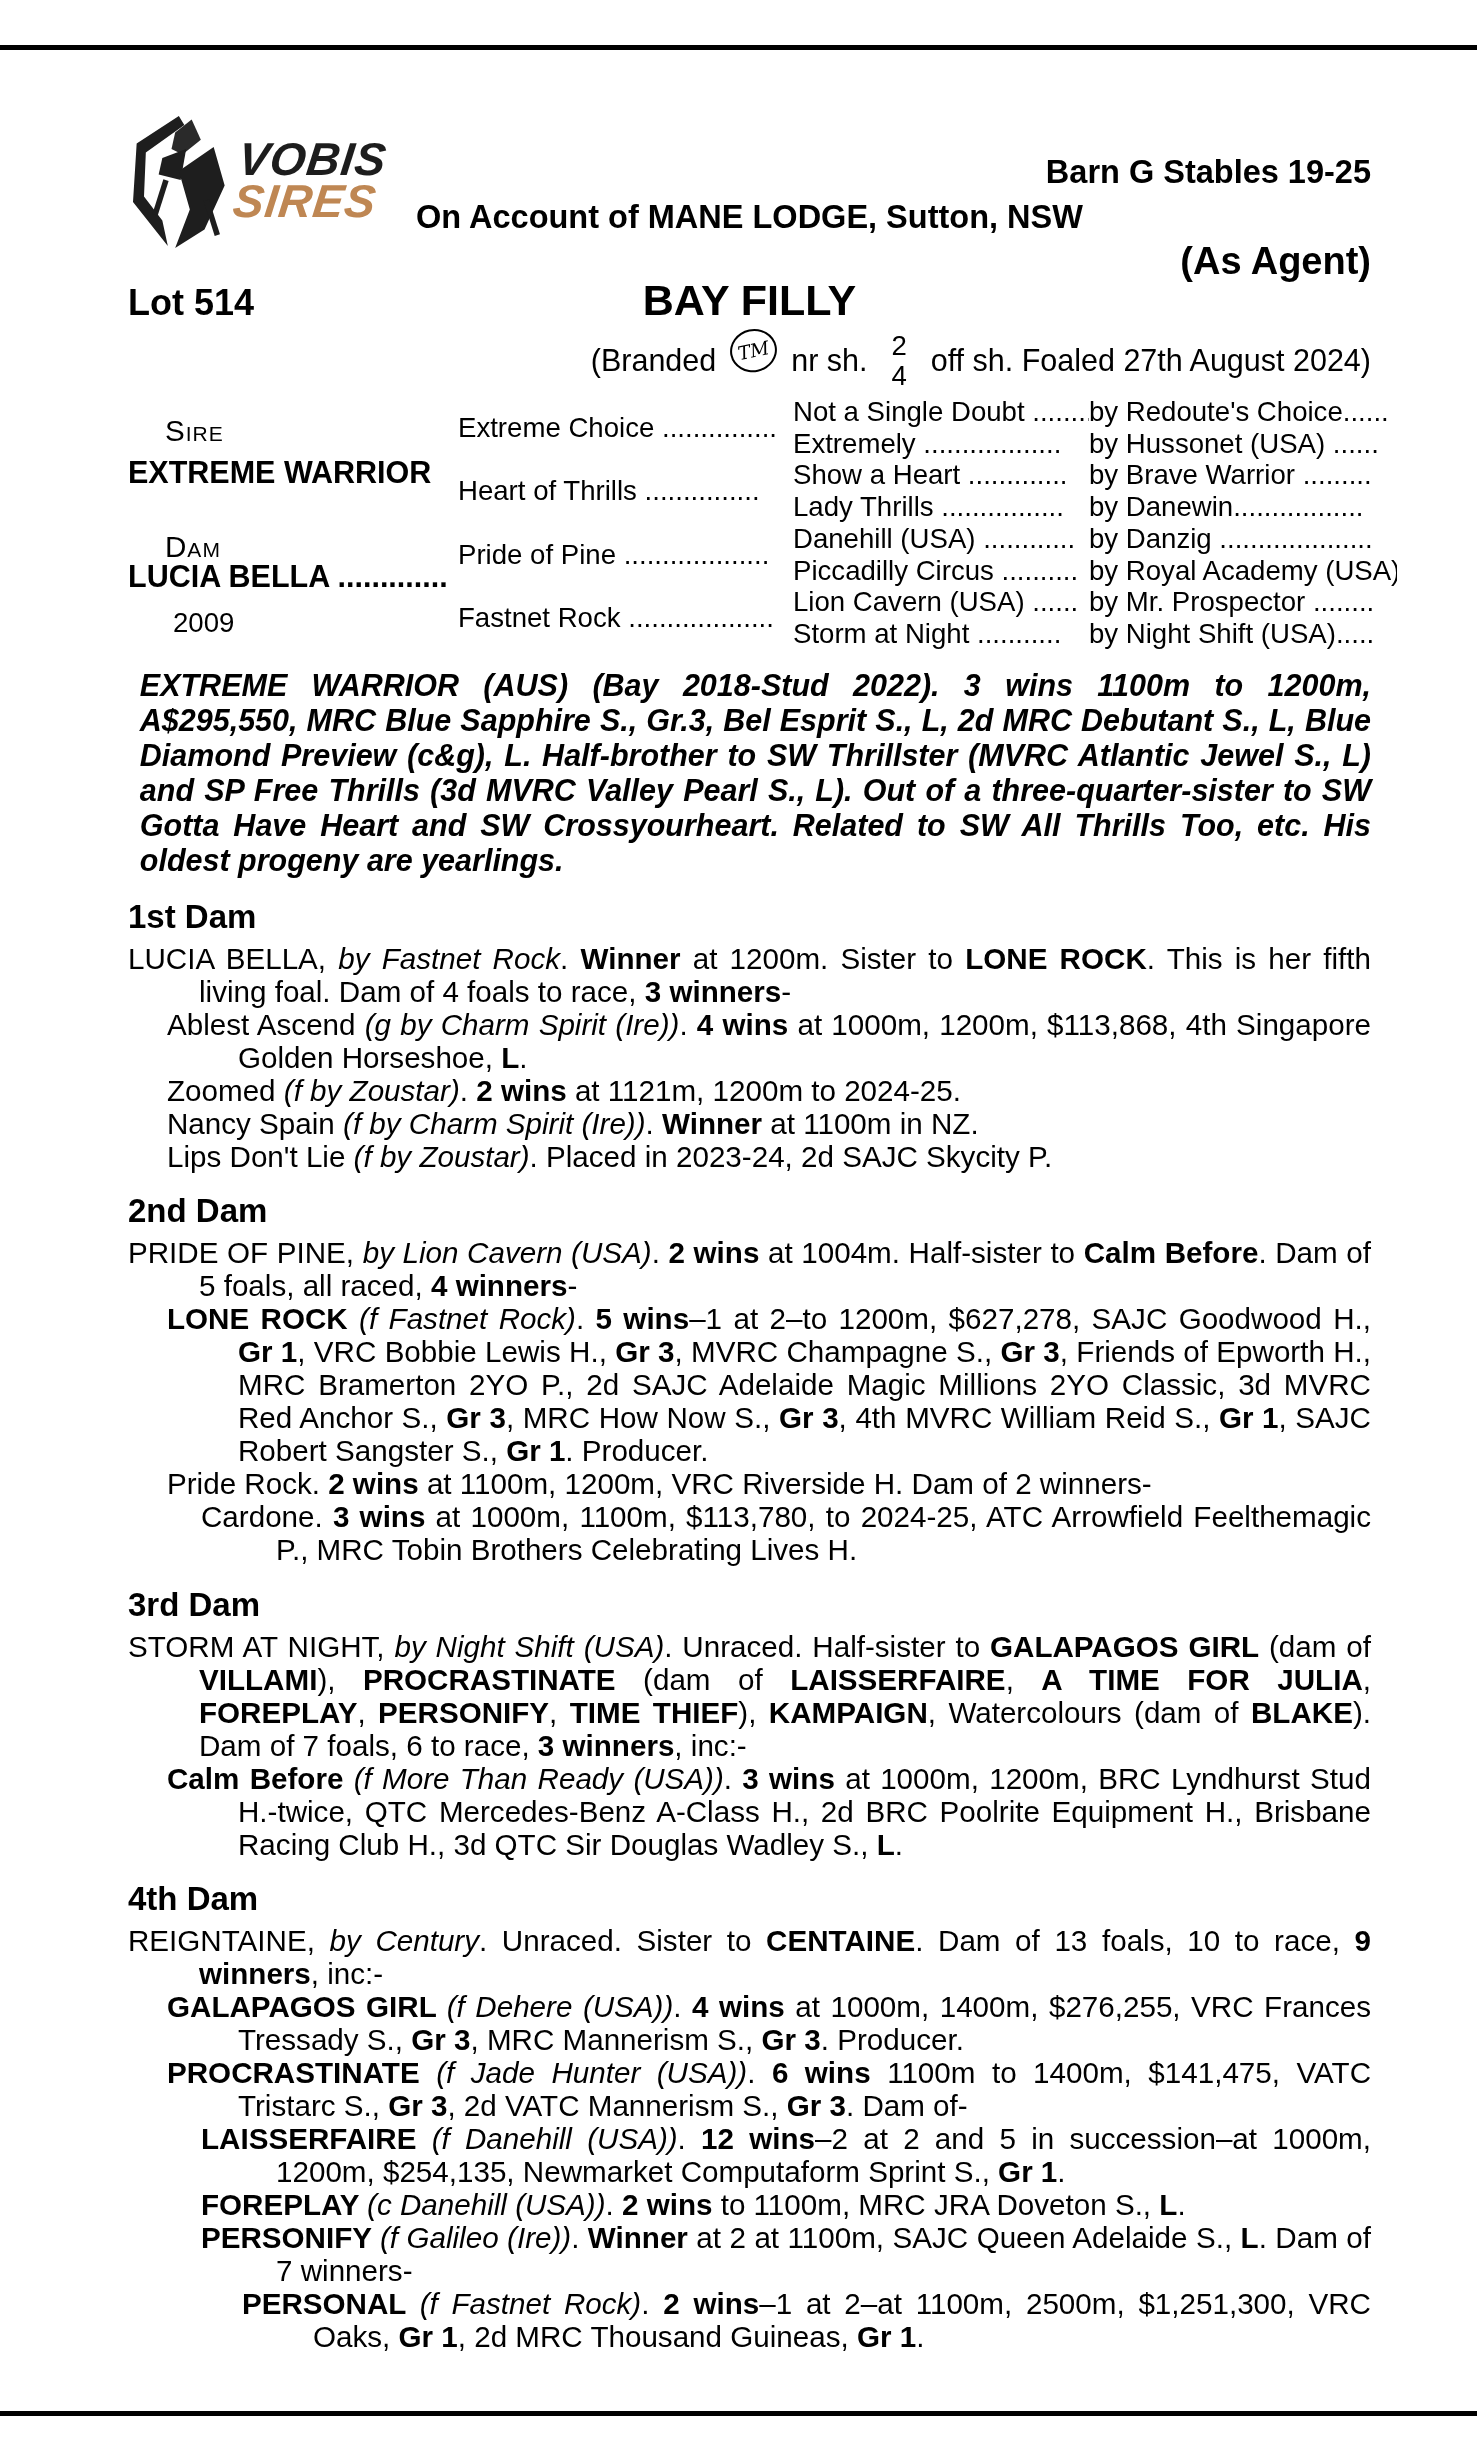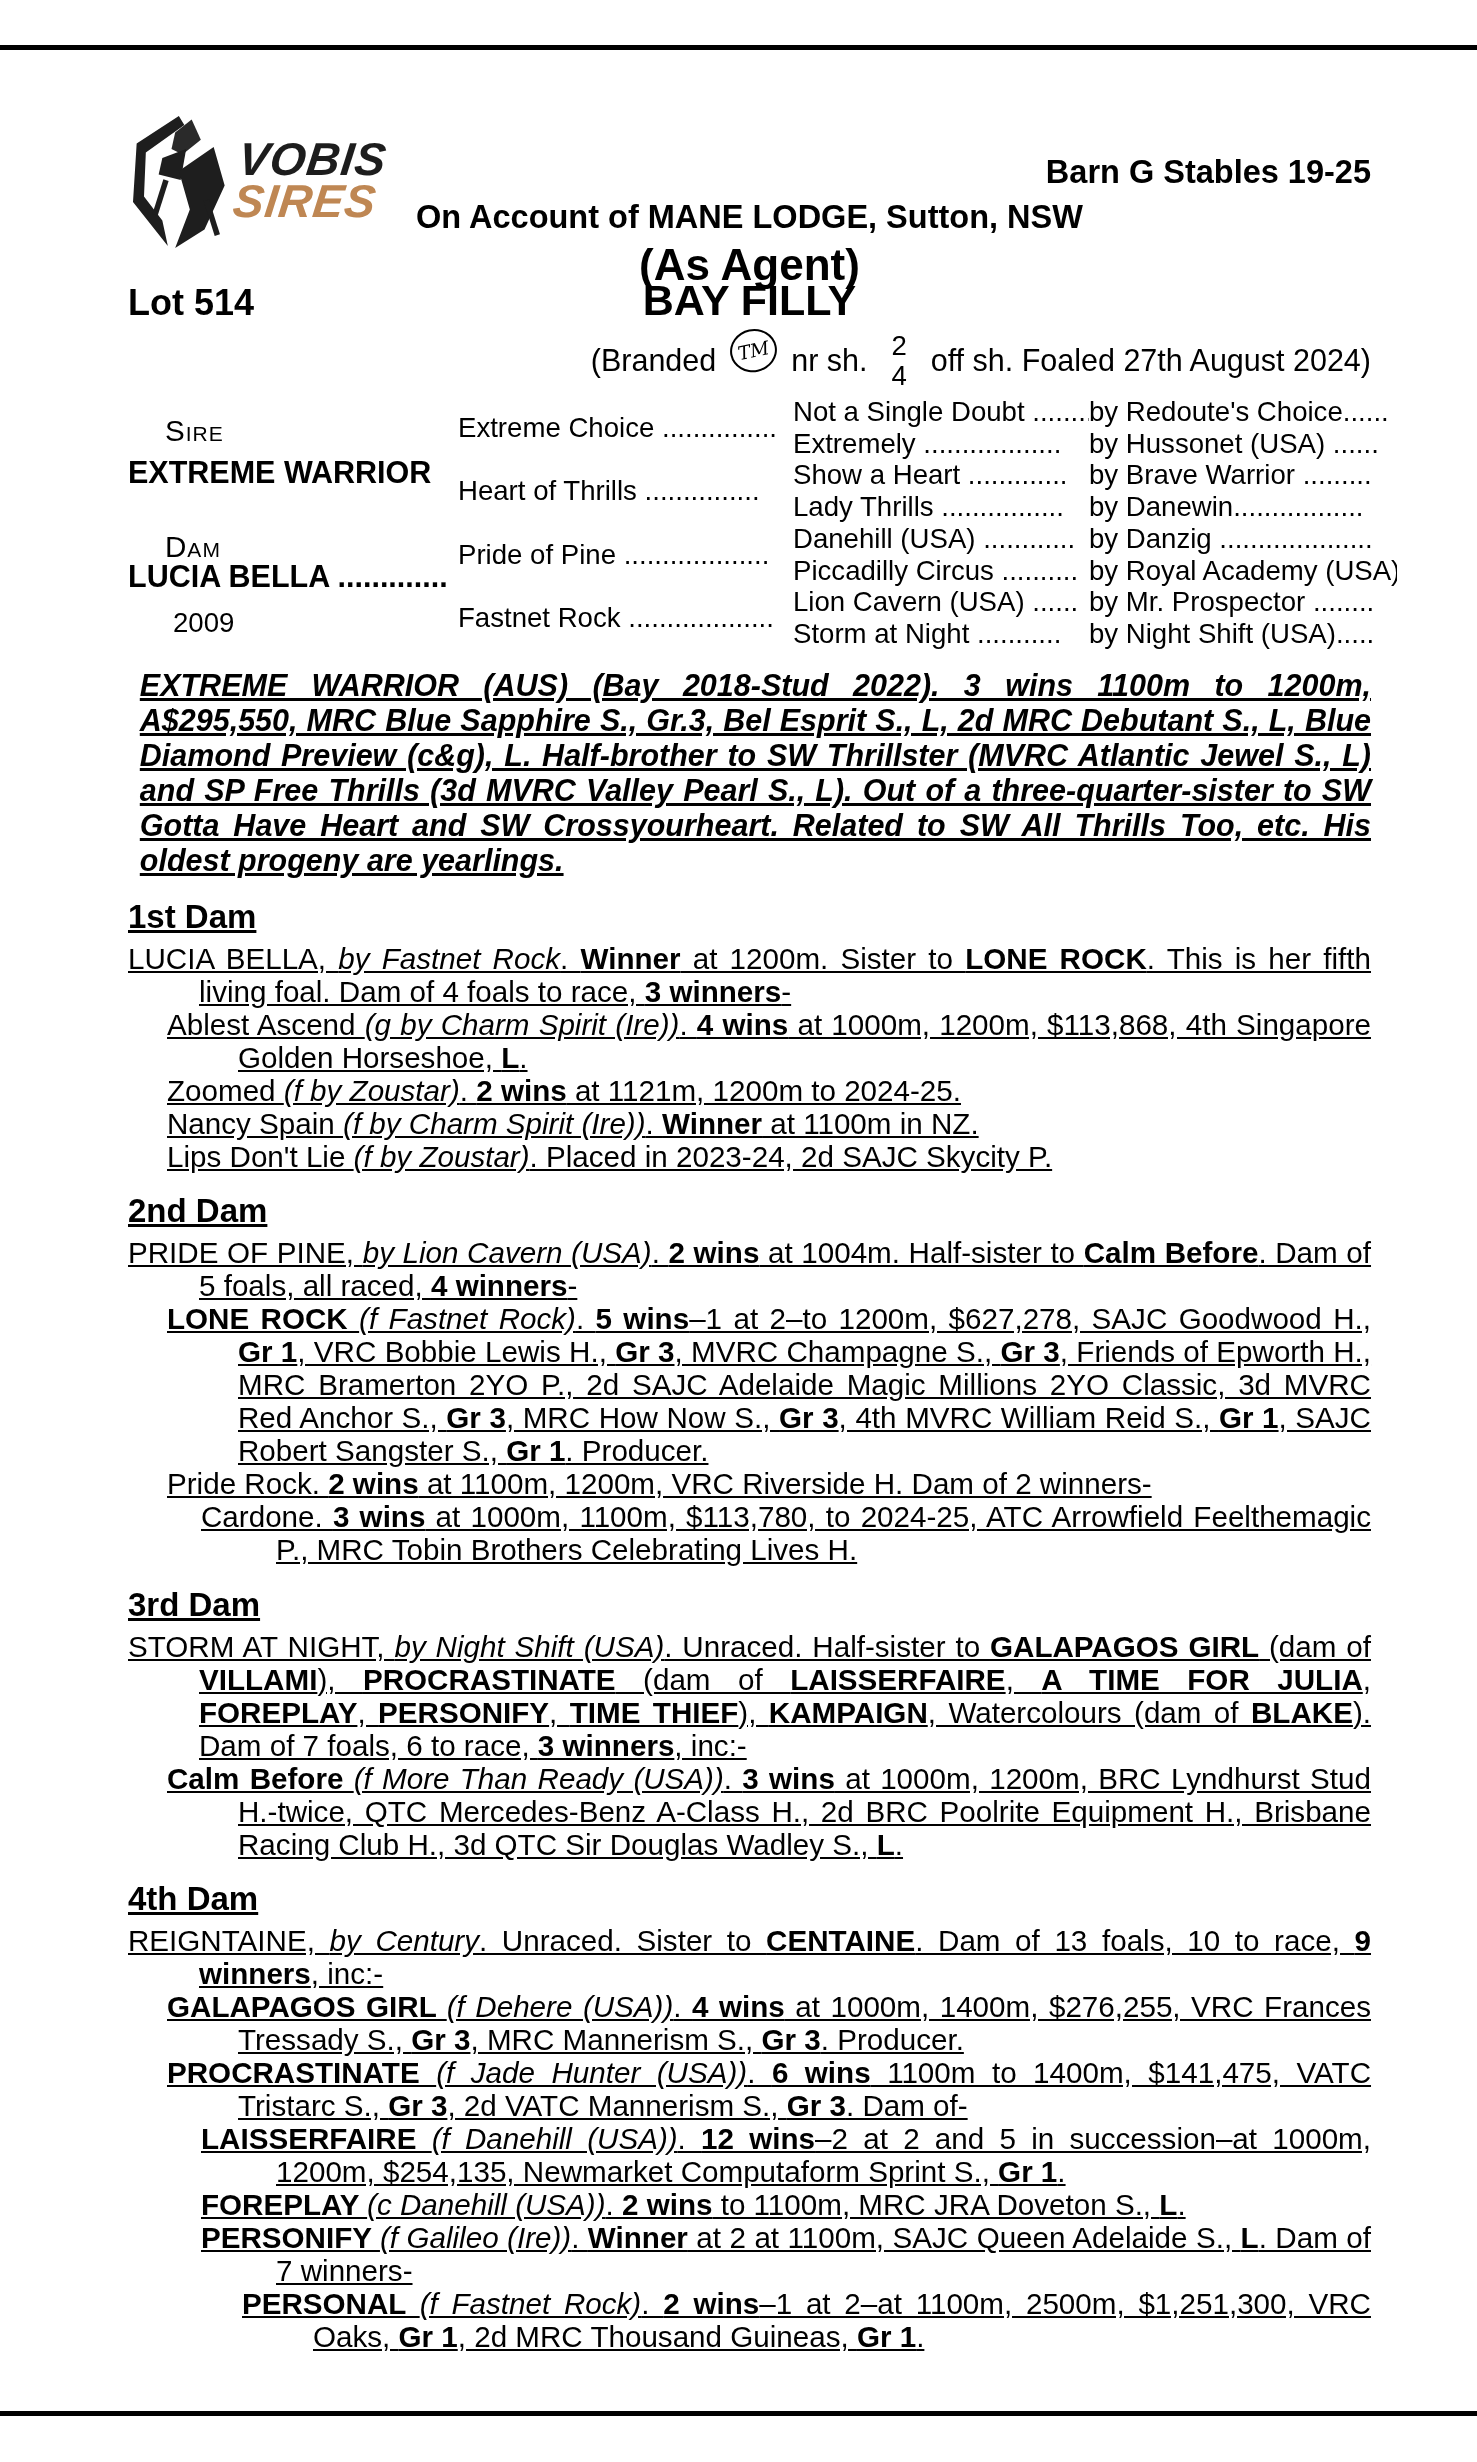--- a/index.html
+++ b/index.html
@@ -12,21 +12,21 @@
   
   .logo{position:absolute;left:122px;top:99px;width:256px;height:163px;display:flex;align-items:center;}
   .logo-mark{width:110px;height:148px;flex:0 0 auto;}
   .logo-words{margin-left:3.9px;transform:skewX(-7deg);line-height:0.92;}
   .logo-vobis{font-weight:bold;font-style:italic;font-size:46px;color:#1d1d1d;letter-spacing:1px;}
   .logo-sires{font-weight:bold;font-style:italic;font-size:46px;letter-spacing:1px;}
 
   .header-text{position:absolute;left:128px;top:154px;width:1243px;}
   .barn{text-align:right;font-weight:bold;font-size:32.5px;}
   .account{text-align:center;font-weight:bold;font-size:32.5px;margin-top:7.9px;}
-  .agent{text-align:center;font-weight:bold;font-size:44px;margin-top:3.9px;}
+  .agent{text-align:right;font-weight:bold;font-size:38px;margin-top:3.9px;}
 
   .lot-title-row{position:absolute;left:128px;top:276px;width:1243px;height:51px;}
   .lot{position:absolute;left:0;top:5.9px;font-weight:bold;font-size:36px;}
   .horse-title{text-align:center;font-weight:bold;font-size:43px;}
 
   .branded-row{position:absolute;left:128px;top:331px;width:1243px;display:flex;
                justify-content:flex-end;align-items:center;gap:14px;font-size:30.5px;}
   .brand-mark{width:43px;height:39px;border:2px solid #000;border-radius:50%;
               display:flex;align-items:center;justify-content:center;
               font-family:"DejaVu Serif", serif;font-style:italic;font-size:18.7px;
@@ -43,21 +43,21 @@
   .g-row{height:32px;display:flex;align-items:center;font-size:27.6px;white-space:nowrap;overflow:hidden;}
   .sire-label,.dam-label{position:absolute;left:37px;font-variant:small-caps;font-size:29.6px;letter-spacing:1px;}
   .sire-label{top:17.7px;}
   .dam-label{top:134px;}
   .sire-name,.dam-name{position:absolute;left:0;font-weight:bold;font-size:30.5px;white-space:nowrap;}
   .sire-name{top:59px;}
   .dam-name{top:163px;}
   .dam-year{position:absolute;left:45px;top:211px;font-size:27.6px;}
 
   
-  .body-text{position:absolute;left:128px;top:668px;width:1243px;text-decoration:underline;}
+  .body-text{position:absolute;left:128px;top:668px;width:1243px;}
   .sire-para{font-weight:bold;font-style:italic;font-size:30.5px;line-height:35px;
              text-align:justify;padding-left:11.8px;margin:0 0 5.9px 0;}
   h2.dam-heading{font-size:33px;font-weight:bold;margin:19.7px 0 5.9px 0;}
   .para{font-size:29.6px;line-height:33px;text-align:justify;margin:0;}
   .ind0{padding-left:71px;text-indent:-71px;}
   .ind1{padding-left:110px;text-indent:-71px;}
   .ind2{padding-left:148px;text-indent:-75px;}
   .ind3{padding-left:185px;text-indent:-71px;}
   .r-n{font-weight:normal;font-style:normal;}
   .r-b{font-weight:bold;}

